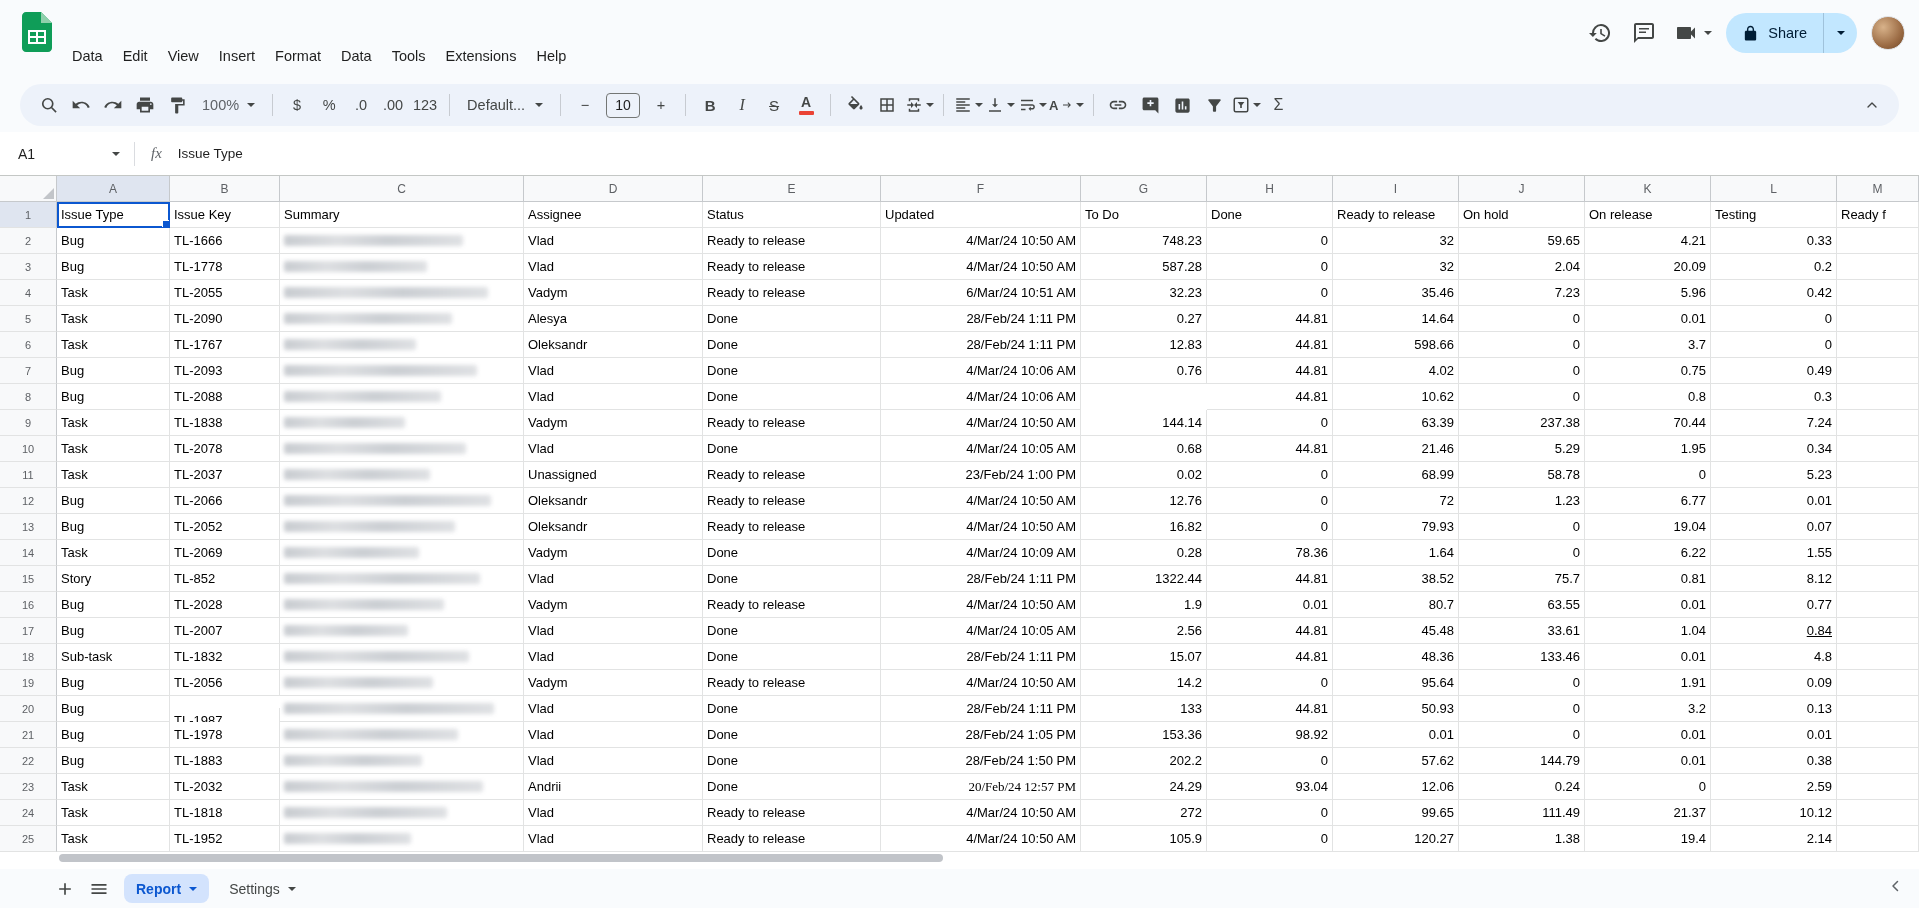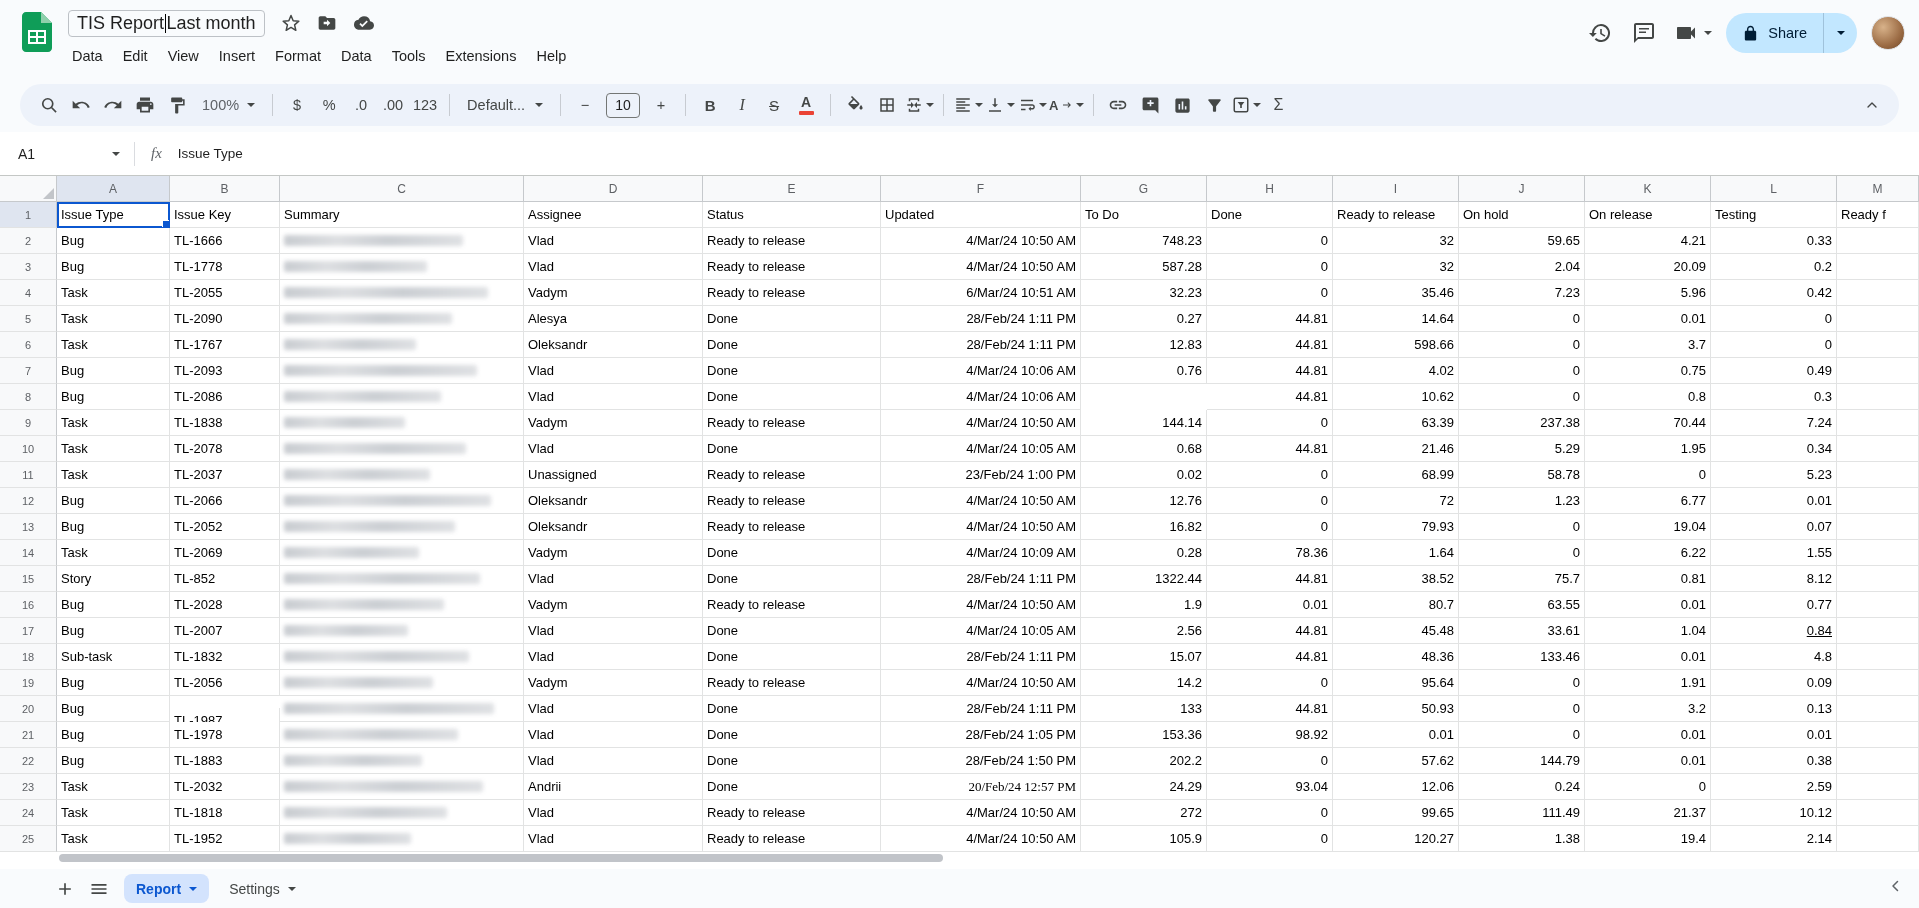--- a/index.html
+++ b/index.html
@@ -81,38 +81,20 @@
 <div class="chrome">
 
   <svg class="logo" viewBox="0 0 30 40">
     <path d="M19 0H4C1.8 0 0 1.8 0 4v32c0 2.2 1.8 4 4 4h22c2.2 0 4-1.8 4-4V11L19 0z" fill="#0f9d58"></path>
     <path d="M19 0l11 11H19z" fill="#8fd0ac"></path>
     <rect x="7" y="19" width="16" height="12" fill="none" stroke="#fff" stroke-width="2"></rect>
     <line x1="15" y1="19" x2="15" y2="31" stroke="#fff" stroke-width="2"></line>
     <line x1="7" y1="25" x2="23" y2="25" stroke="#fff" stroke-width="2"></line>
   </svg>
 
-  <div class="title-row">
-    <div class="title-box">
-      <span>TIS Report</span>
-        <span class="cursor"></span>
-        <span> Last month</span>
-    </div>
-    <div class="doc-icons">
-      <svg width="20" height="20" viewBox="0 0 24 24">
-          <path d="M12 17.3 6.2 20.8l1.5-6.6L2.6 9.8l6.8-.6L12 3l2.6 6.2 6.8.6-5.1 4.4 1.5 6.6z" fill="none" stroke="#444746" stroke-width="1.8" stroke-linejoin="round"></path>
-        </svg>
-      <svg width="20" height="20" viewBox="0 0 24 24">
-          <path d="M20 6h-8l-2-2H4c-1.1 0-2 .9-2 2v12c0 1.1.9 2 2 2h16c1.1 0 2-.9 2-2V8c0-1.1-.9-2-2-2zm-8 10v-2.5H8v-3h4V8l4 4-4 4z" fill="#444746"></path>
-        </svg>
-      <svg width="22" height="20" viewBox="0 0 24 24">
-          <path d="M19.35 10.04A7.49 7.49 0 0 0 12 4C9.11 4 6.6 5.64 5.35 8.04A5.99 5.99 0 0 0 0 14c0 3.31 2.69 6 6 6h13c2.76 0 5-2.24 5-5 0-2.64-2.05-4.78-4.65-4.96zM10 17l-3.5-3.5 1.41-1.41L10 14.17 15.18 9l1.41 1.41L10 17z" fill="#444746"></path>
-        </svg>
-    </div>
-  </div>
 
   <div class="menubar">
     <span class="menu">Data</span>
     <span class="menu">Edit</span>
     <span class="menu">View</span>
     <span class="menu">Insert</span>
     <span class="menu">Format</span>
     <span class="menu">Data</span>
     <span class="menu">Tools</span>
     <span class="menu">Extensions</span>
@@ -427,21 +409,21 @@
         <div class="cell num" style="width: 126px;">44.81</div>
         <div class="cell num" style="width: 126px;">4.02</div>
         <div class="cell num" style="width: 126px;">0</div>
         <div class="cell num" style="width: 126px;">0.75</div>
         <div class="cell num" style="width: 126px;">0.49</div>
         <div class="cell" style="width: 82px;"></div>
       </div>
       <div class="sheetrow">
         <div class="gutter">8</div>
         <div class="cell" style="width: 113px;">Bug</div>
-        <div class="cell" style="width: 110px;">TL-2086</div>
+        <div class="cell" style="width: 110px;">TL-2088</div>
         <div class="cell" style="width: 244px;"><span class="blur" style="width: 157px;"></span></div>
         <div class="cell" style="width: 179px;">Vlad</div>
         <div class="cell" style="width: 178px;">Done</div>
         <div class="cell num" style="width: 200px;">4/Mar/24 10:06 AM</div>
         <div class="cell num" style="width: 126px; margin-top: 28px;">0.35</div>
         <div class="cell num" style="width: 126px;">44.81</div>
         <div class="cell num" style="width: 126px;">10.62</div>
         <div class="cell num" style="width: 126px;">0</div>
         <div class="cell num" style="width: 126px;">0.8</div>
         <div class="cell num" style="width: 126px;">0.3</div>

